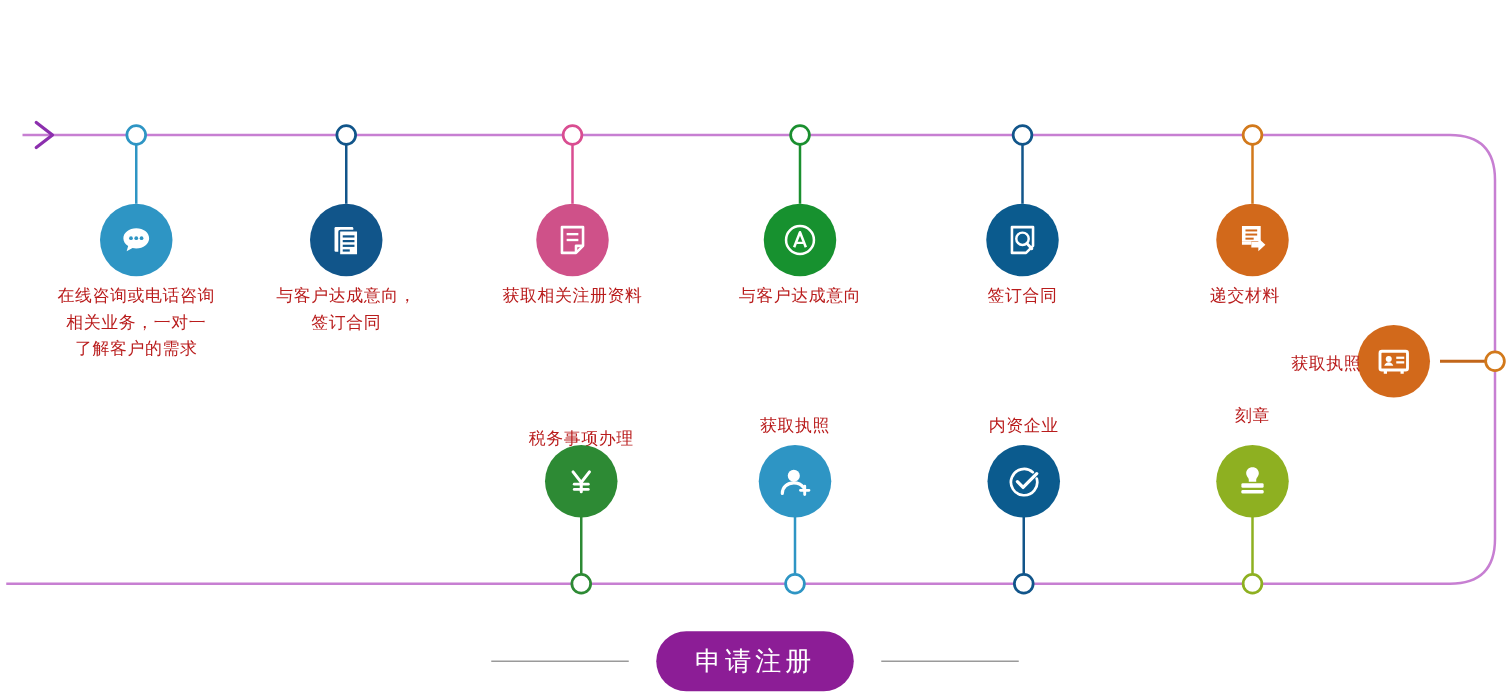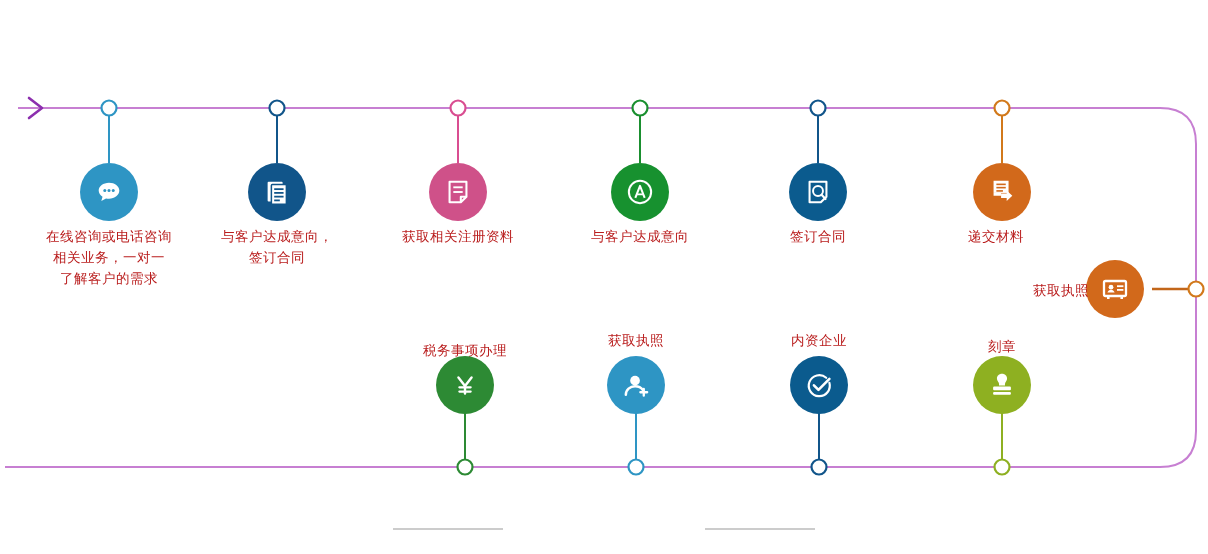--- a/index.html
+++ b/index.html
@@ -211,24 +211,25 @@
     <div class="caption" style="left:739px;top:330px;width:160px;">内资企业</div>
     <div class="disc" style="left:790px;top:356px;width:58px;height:58px;background:#0b5b8e;">
       <svg width="33" height="33" viewBox="0 0 32 32" aria-hidden="true">
         <path d="M25.6 13.4a10.2 10.2 0 1 1-3.1-4.9" fill="none" stroke="#ffffff" stroke-width="2.1" stroke-linecap="round"></path>
         <path d="M10.6 15.8 15 20.3 25.6 9.6" fill="none" stroke="#ffffff" stroke-width="2.5" stroke-linecap="round" stroke-linejoin="round"></path>
       </svg>
     </div>
   </div>
 
   <div class="node">
-    <div class="caption" style="left:922px;top:336px;width:160px;">刻章</div>
+    <div class="caption" style="left:922px;top:322px;width:160px;">刻章</div>
     <div class="disc" style="left:973px;top:356px;width:58px;height:58px;background:#8eb021;">
       <svg width="30" height="30" viewBox="0 0 32 32" aria-hidden="true">
         <path d="M16 4c-3.2 0-5.4 2.3-5.4 5.1 0 2 1.2 3.1 1.8 4.2.5 1 .6 2.1.4 3.1h6.4c-.2-1 -.1-2.1.4-3.1.6-1.1 1.8-2.2 1.8-4.2C21.4 6.3 19.2 4 16 4z" fill="#ffffff"></path>
         <rect x="6.5" y="17.6" width="19" height="4" rx="1.2" fill="#ffffff"></rect>
         <rect x="6.5" y="23.4" width="19" height="3.1" rx="1.1" fill="#ffffff"></rect>
       </svg>
     </div>
   </div>
 
+  <div class="badge" id="badge-bottom">申请注册</div>
 
 </div>
 
 </body></html>

